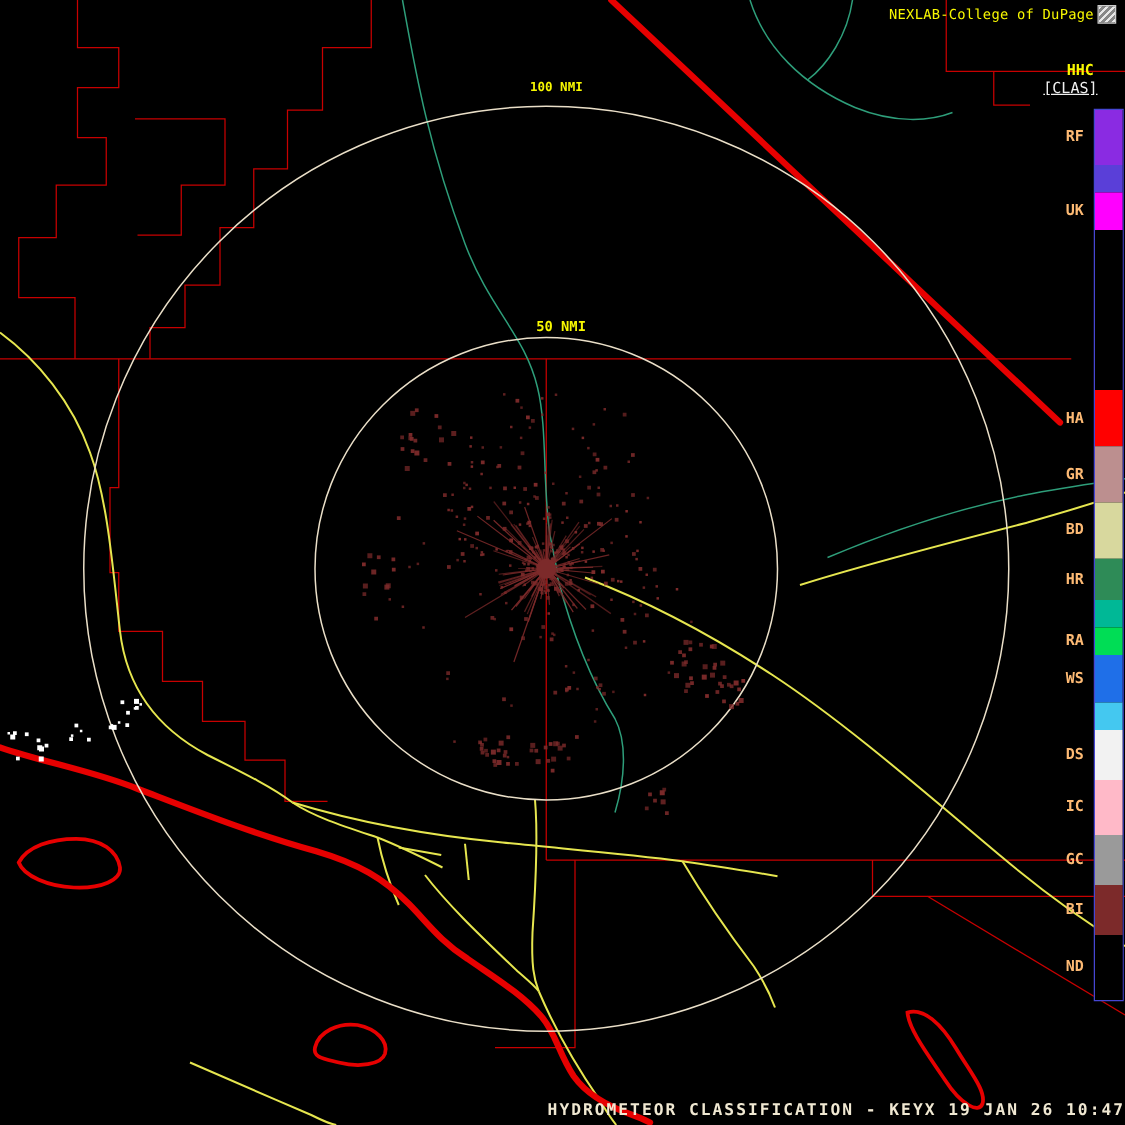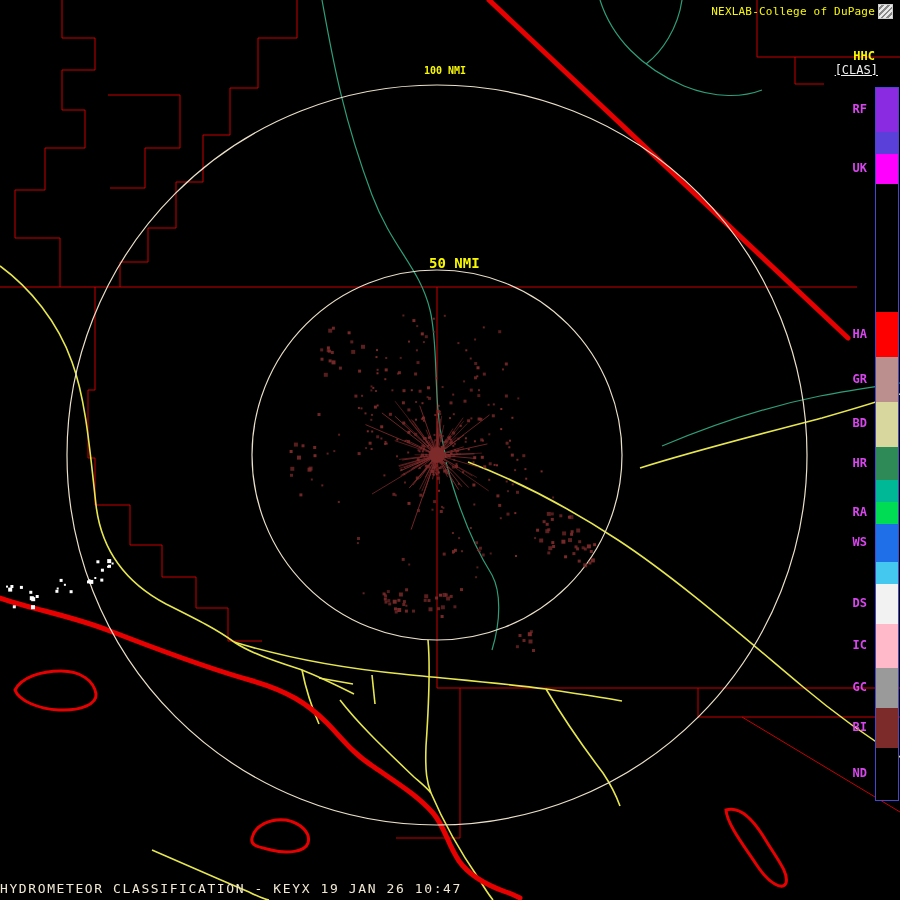--- a/index.html
+++ b/index.html
@@ -5,26 +5,26 @@
   html,body{margin:0;padding:0;background:#000;}
   #screen{position:relative;width:900px;height:900px;background:#000;overflow:hidden;
           font-family:"DejaVu Sans Mono","Liberation Mono",monospace;}
   .abs{position:absolute;}
   .yellow{color:#f8f800;}
   #brand{top:5px;right:25px;font-size:11px;letter-spacing:.2px;}
   #brand-icon{top:4px;right:7px;width:13px;height:13px;border:1px solid #ccc;
               background:repeating-linear-gradient(135deg,#e8e8e8 0 2px,#888 2px 4px);}
   #prod-code{top:49px;right:25px;font-size:12px;font-weight:bold;}
   #prod-mode{top:63px;right:22px;font-size:12px;color:#f0f0f0;text-decoration:underline;}
-  #title{left:0;right:0;bottom:4px;text-align:left;font-size:13px;letter-spacing:1.6px;color:#f0e8d2;}
+  #title{left:0;right:0;bottom:4px;text-align:right;font-size:13px;letter-spacing:1.6px;color:#f0e8d2;font-weight:bold;}
   #ring-label-100{left:424px;top:65px;font-size:10px;font-weight:bold;}
-  #ring-label-50{left:429px;top:255px;font-size:14px;font-weight:bold;}
+  #ring-label-50{left:429px;top:255px;font-size:11px;font-weight:bold;}
   #legend-bar{left:875px;top:87px;width:22px;border:1px solid #4646d2;background:#000;}
   .seg{width:100%;}
-  .leg-label{position:absolute;right:33px;font-size:12px;font-weight:bold;color:#d946ef;line-height:14px;}
+  .leg-label{position:absolute;right:33px;font-size:12px;font-weight:bold;color:#fdba74;line-height:14px;}
   #map-svg{position:absolute;left:0;top:0;}
 </style>
 </head>
 <body>
 
 <div id="screen">
 
   <svg id="map-svg" width="900" height="900" viewBox="0 0 900 900">
 
     <g id="g-county" fill="none" stroke-width="1" stroke="#c80000">

